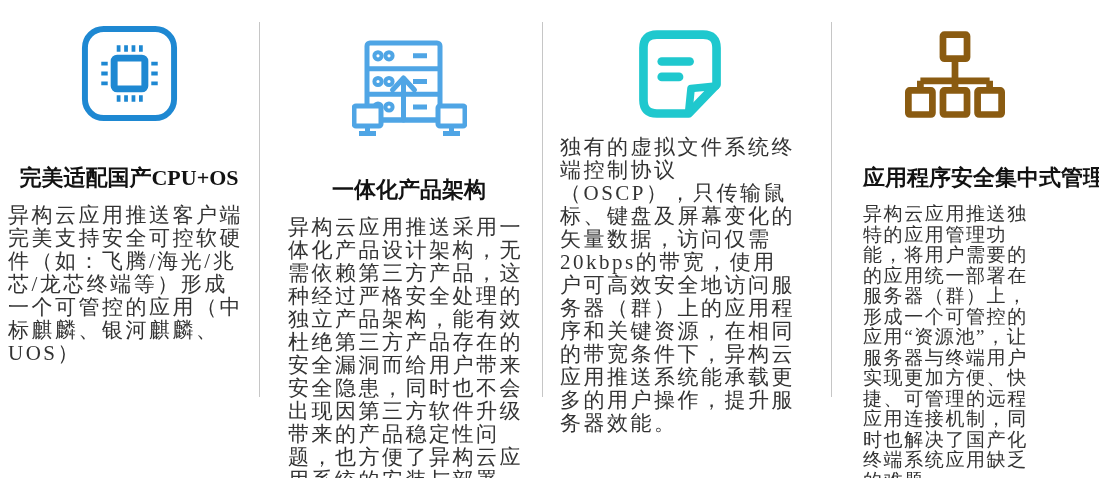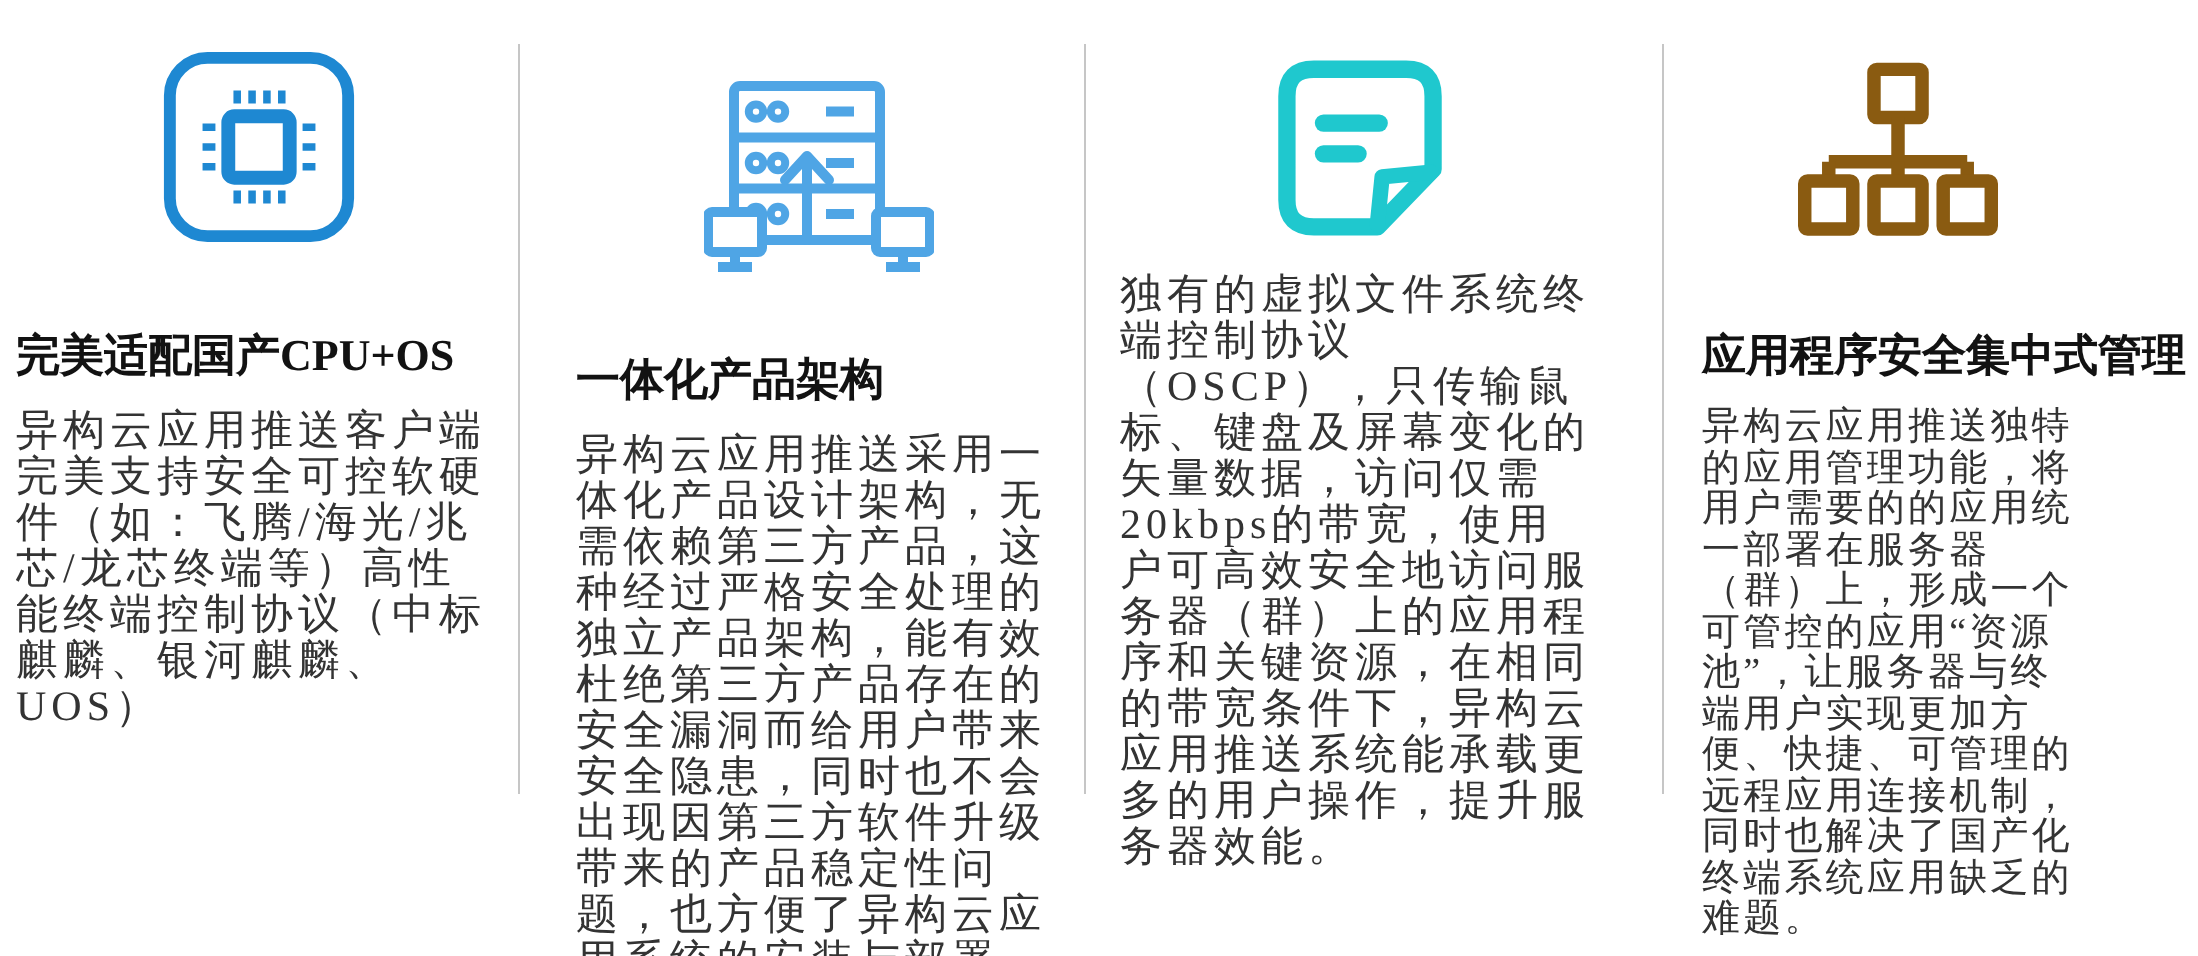--- a/index.html
+++ b/index.html
@@ -5,25 +5,25 @@
   html,body{margin:0;padding:0}
   body{
     width:1099px;height:478px;overflow:hidden;background:#ffffff;
     font-family:"Liberation Serif","DejaVu Serif",serif;
   }
   .features-row{position:relative;display:flex;width:1099px;height:478px}
   .col{box-sizing:border-box}
   .c1{width:259px;padding:0 9px 0 8px}
   .c2{width:283px;padding:12px 12px 0 29px}
   .c3{width:289px;padding:0 31px 0 18px}
-  .c4{width:224px;padding:0 9px 0 20px}
+  .c4{width:224px;padding:0 9px 0 32px}
   .icon-wrap{height:125px;display:flex;align-items:flex-end;justify-content:center}
   .title{
     margin:38px 0 0;font-size:22px;line-height:30px;font-weight:bold;
-    color:#121212;letter-spacing:0;white-space:nowrap;
+    color:#121212;text-align:center;letter-spacing:0;white-space:nowrap;
   }
   .body{
     margin:11px 0 0;font-size:21px;line-height:23px;letter-spacing:2.5px;
     color:#333333;text-align:left;
   }
   .c4 .body{font-size:19px;line-height:20.5px;letter-spacing:1.6px}
   .divider{position:absolute;top:22px;width:1px;height:375px;background:#c6c6c6}
   .d1{left:259px}.d2{left:542px}.d3{left:831px}
   svg{display:block}
 </style>
@@ -39,21 +39,21 @@
           <rect x="7" y="7" width="90" height="90" rx="19" stroke-width="6"></rect>
           <rect x="36.5" y="36.5" width="31" height="31" rx="3" stroke-width="7"></rect>
           <path stroke-width="3.8" d="M41 23.5v6.5 M48.5 23.5v6.5 M56 23.5v6.5 M63.5 23.5v6.5"></path>
           <path stroke-width="3.8" d="M41 74v6.5 M48.5 74v6.5 M56 74v6.5 M63.5 74v6.5"></path>
           <path stroke-width="3.8" d="M23.5 42h6.5 M23.5 52h6.5 M23.5 62h6.5"></path>
           <path stroke-width="3.8" d="M74 42h6.5 M74 52h6.5 M74 62h6.5"></path>
         </g>
       </svg>
     </div>
     <h3 class="title">完美适配国产CPU+OS</h3>
-    <p class="body">异构云应用推送客户端完美支持安全可控软硬件（如：飞腾/海光/兆芯/龙芯终端等）高性能终端控制协议（中标麒麟、银河麒麟、UOS）</p>
+    <p class="body">异构云应用推送客户端完美支持安全可控软硬件（如：飞腾/海光/兆芯/龙芯终端等）形成一个可管控的应用（中标麒麟、银河麒麟、UOS）</p>
   </section>
 
   <section class="col c2">
     <div class="icon-wrap">
       <svg width="115" height="97" viewBox="0 0 115 97" aria-hidden="true">
         <g fill="none" stroke="#4FA5E5" stroke-width="5" stroke-linejoin="round">
           <rect x="15" y="3" width="73" height="77" rx="3"></rect>
           <path d="M15 28.7H88 M15 54.3H88"></path>
           <g stroke-width="4">
             <circle cx="26" cy="15.8" r="3.6"></circle>

